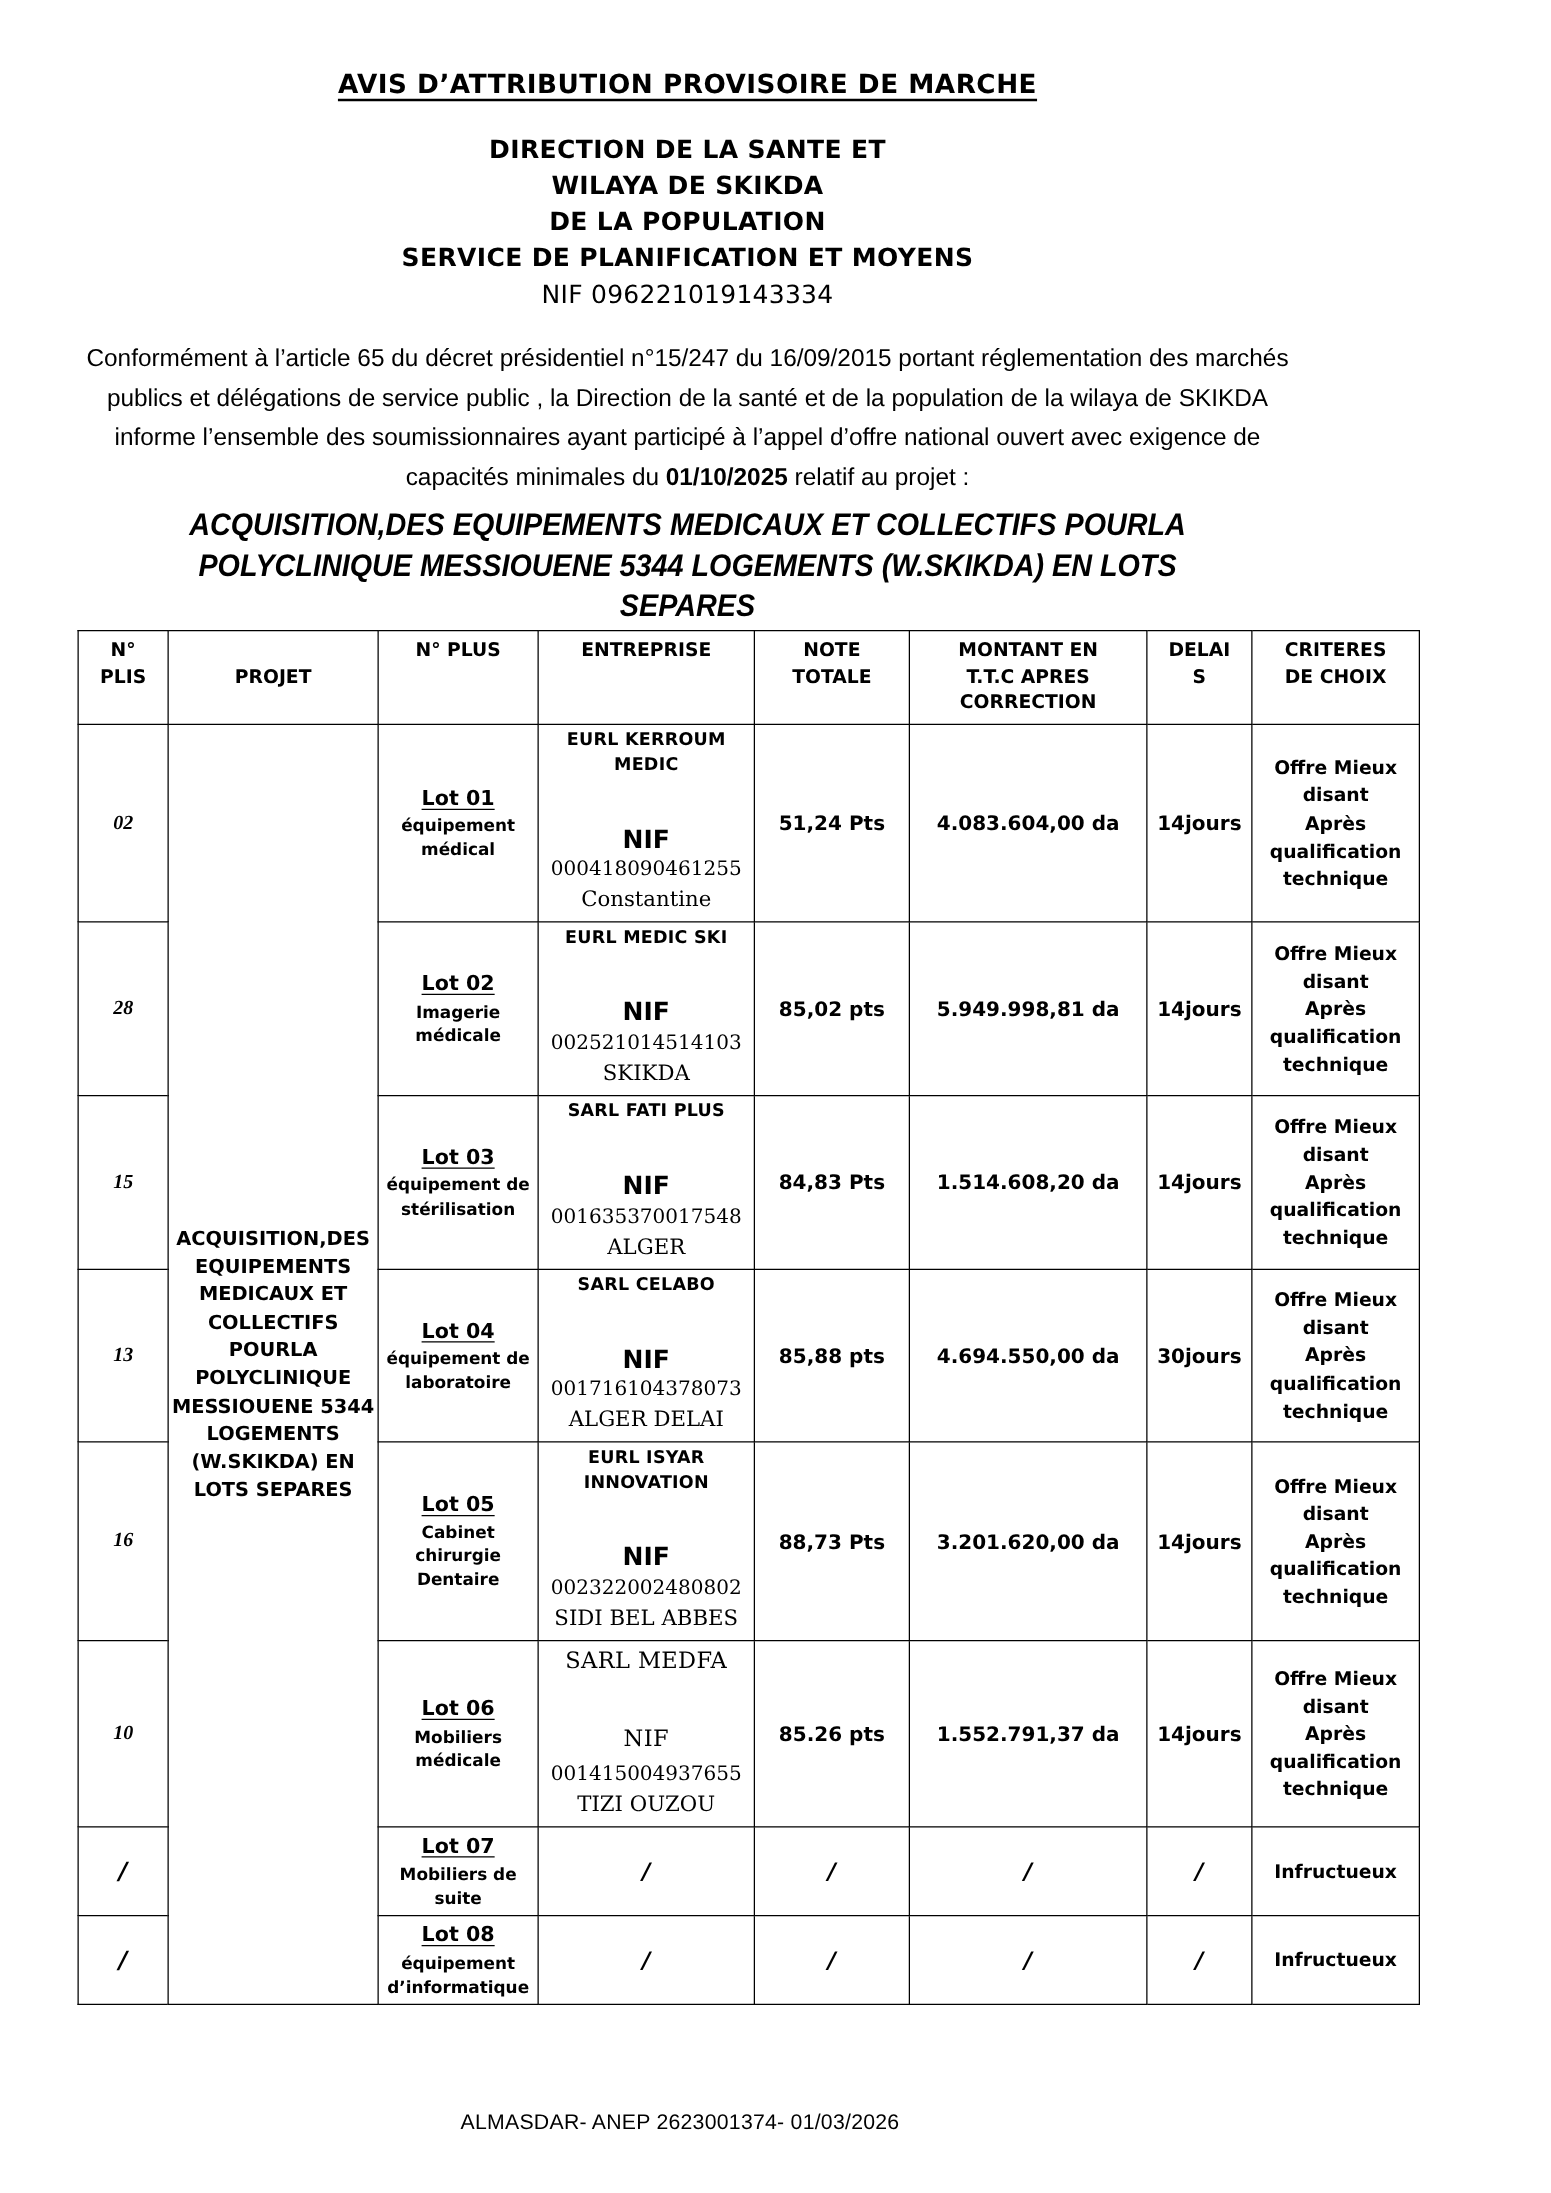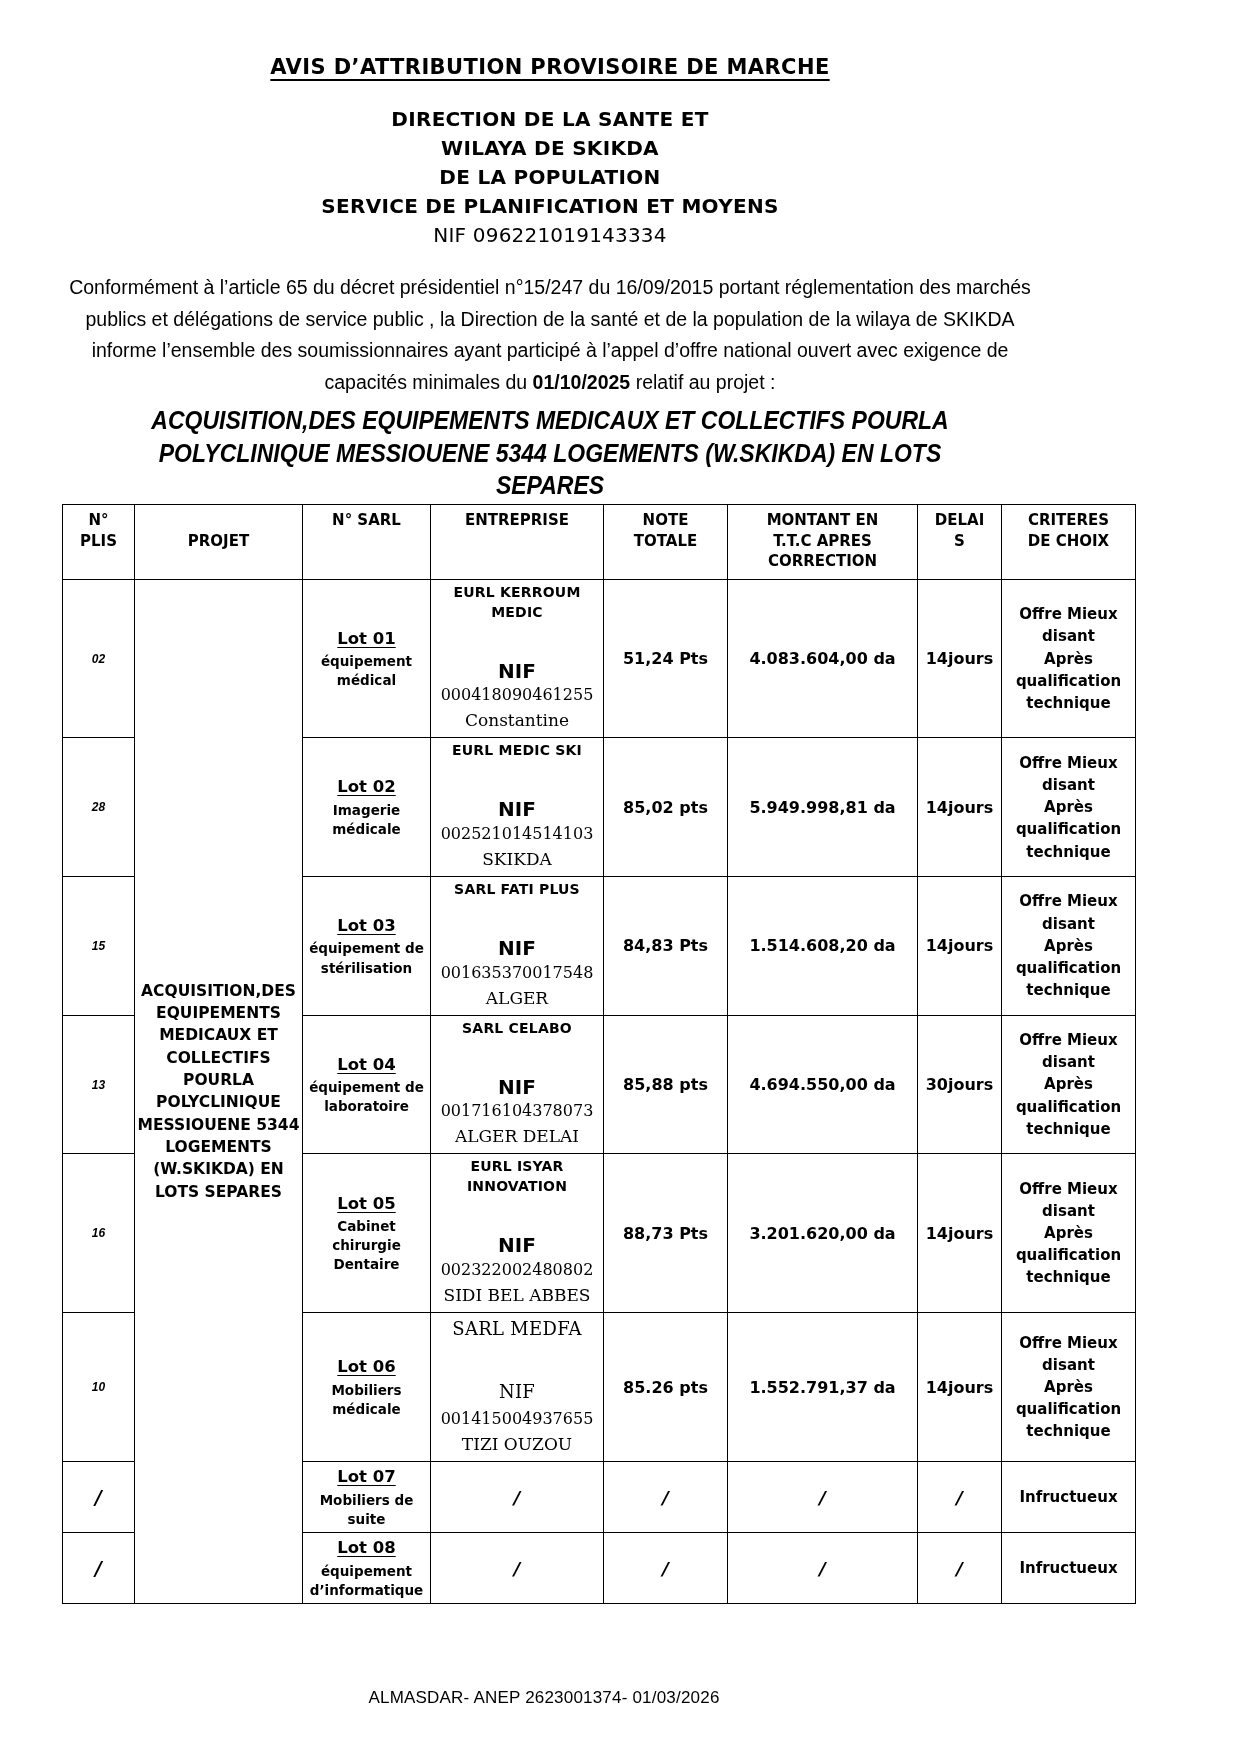--- a/index.html
+++ b/index.html
@@ -111,24 +111,24 @@
   col.c-plis { width: 72px; }
   col.c-projet { width: 168px; }
   col.c-lots { width: 128px; }
   col.c-ent { width: 173px; }
   col.c-note { width: 124px; }
   col.c-mont { width: 190px; }
   col.c-delais { width: 84px; }
   col.c-crit { width: 134px; }
 
   td.plis {
-    font-family: Liberation Sans, sans-serif;
+    font-family: Liberation Serif, serif;
     font-weight: bold;
     font-style: italic;
-    font-size: 12px;
+    font-size: 16px;
     margin-left: 40px;
   }
   td.projet {
     font-family: "DejaVu Sans", sans-serif;
     font-weight: bold;
     font-size: 15.5px;
     line-height: 1.44;
     vertical-align: middle;
   }
   td.lots {
@@ -275,21 +275,21 @@
     <thead>
       <tr>
         <th>
           <span>N°</span><br>
           <span>PLIS</span>
         </th>
         <th style="vertical-align:middle;">
           <span>PROJET</span>
         </th>
         <th>
-          <span>N° SARL</span>
+          <span>N° PLUS</span>
         </th>
         <th>
           <span>ENTREPRISE</span>
         </th>
         <th>
           <span>NOTE</span><br>
           <span>TOTALE</span>
         </th>
         <th>
           <span>MONTANT EN</span><br>

